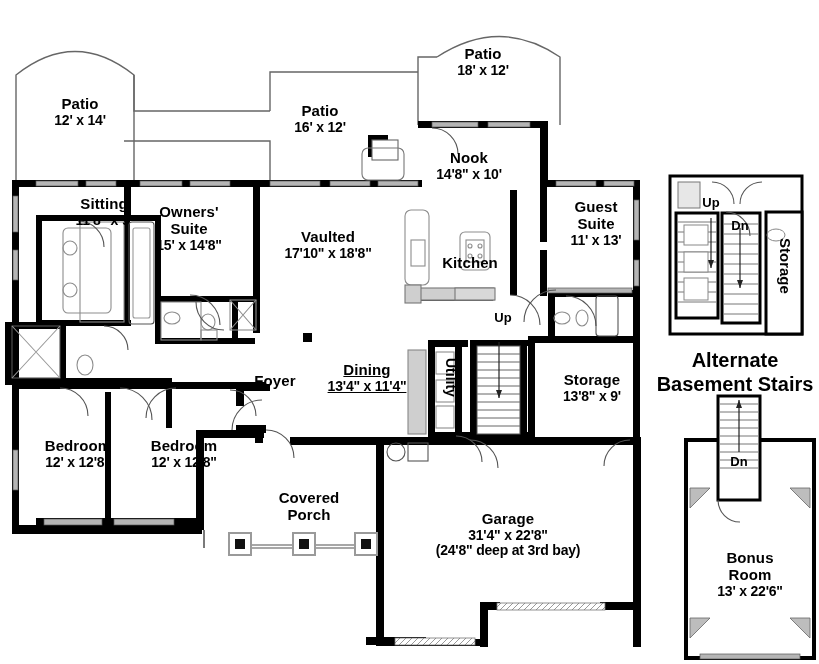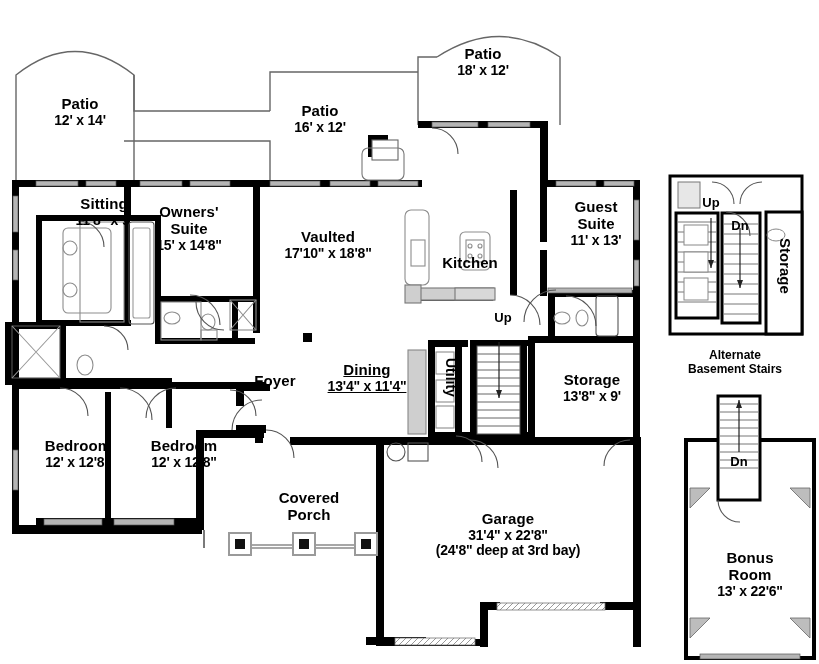--- a/index.html
+++ b/index.html
@@ -5,21 +5,21 @@
   html,body{margin:0;padding:0;background:#ffffff;}
   body{font-family:"Liberation Sans", sans-serif;}
   #plan{position:relative;width:819px;height:664px;background:#fff;overflow:hidden;}
   #plan svg{position:absolute;left:0;top:0;}
   .lbl{position:absolute;text-align:center;color:#000;font-weight:bold;line-height:1.12;white-space:nowrap;}
   .lbl .nm{font-size:15px;letter-spacing:.1px;}
   .lbl .dm{font-size:14px;letter-spacing:-.2px;}
   .lbl.tiny{font-size:13px;font-weight:bold;}
   .vlbl{position:absolute;font-weight:bold;font-size:14px;color:#000;
         writing-mode:vertical-rl;text-orientation:mixed;}
-  .cap{position:absolute;text-align:center;font-weight:bold;font-size:12px;line-height:1.2;color:#000;}
+  .cap{position:absolute;text-align:center;font-weight:bold;font-size:20px;line-height:1.2;color:#000;}
 </style>
 </head>
 <body>
 
 <div id="plan">
 
 <svg width="819" height="664" viewBox="0 0 819 664">
   <defs>
     <pattern id="hatch" width="6" height="6" patternUnits="userSpaceOnUse">
       <rect width="6" height="6" fill="#ffffff"></rect>
@@ -354,20 +354,24 @@
 <div class="lbl" style="left:265px;top:103px;width:110px;">
   <div class="nm">Patio</div>
   <div class="dm">16' x 12'</div>
 </div>
 
 <div class="lbl" style="left:428px;top:46px;width:110px;">
   <div class="nm">Patio</div>
   <div class="dm">18' x 12'</div>
 </div>
 
+<div class="lbl" style="left:414px;top:150px;width:110px;">
+  <div class="nm">Nook</div>
+  <div class="dm">14'8" x 10'</div>
+</div>
 
 <div class="lbl" style="left:12px;top:196px;width:118px;padding-left:33px;">
   <div class="nm">Sitting</div>
   <div class="dm">11'8" x 9'</div>
 </div>
 
 <div class="lbl" style="left:128px;top:204px;width:122px;">
   <div class="nm">Owners'</div>
   <div class="nm">Suite</div>
   <div class="dm">15' x 14'8"</div>

